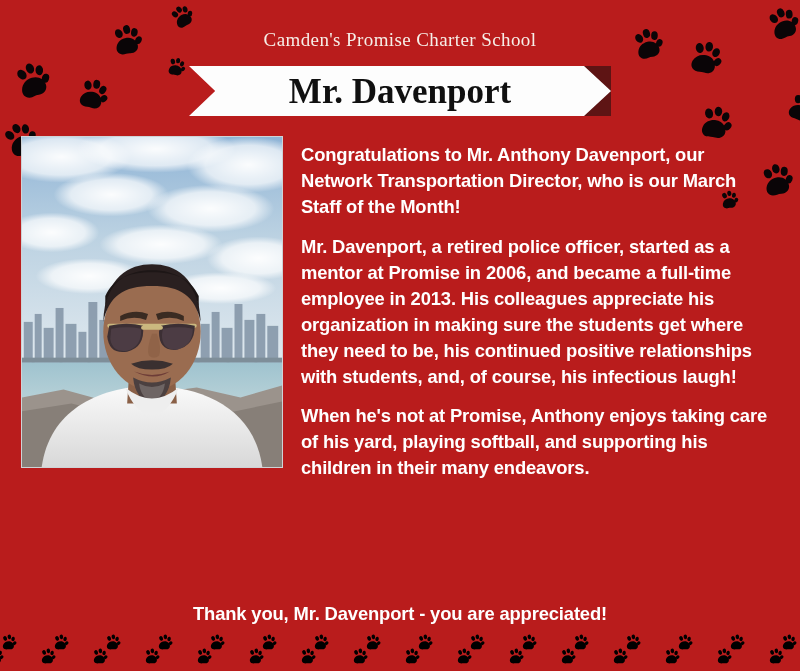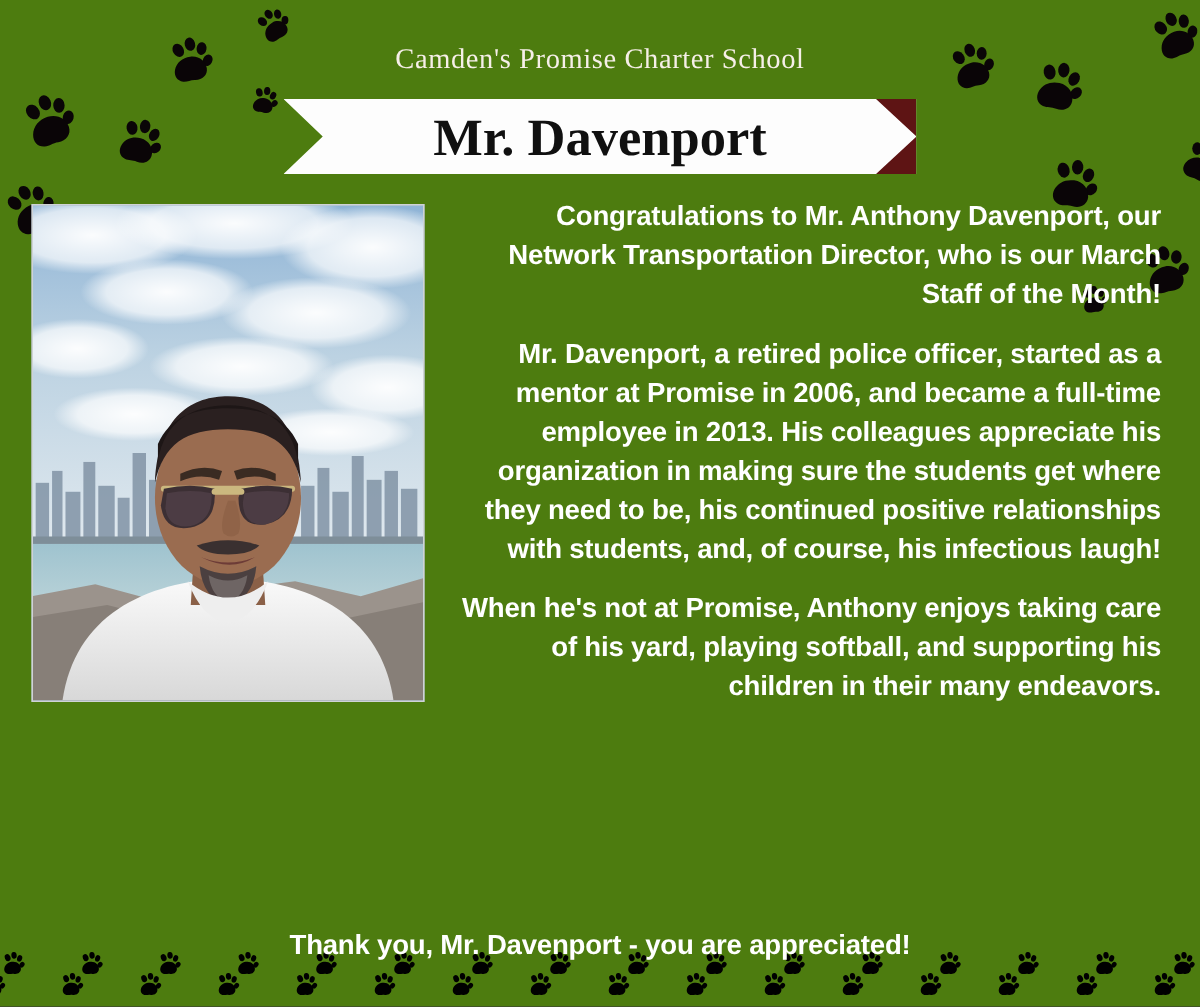--- a/index.html
+++ b/index.html
@@ -6,21 +6,21 @@
   html, body {
     margin: 0;
     padding: 0;
     background: #3a3a3a;
   }
   #flyer {
     position: relative;
     width: 800px;
     height: 671px;
     overflow: hidden;
-    background: #4d7c0f;
+    background: #b91c1c;
     font-family: "Liberation Sans", sans-serif;
     -webkit-font-smoothing: antialiased;
   }
   
   .paw-layer {
     position: absolute;
     inset: 0;
     pointer-events: none;
     z-index: 1;
   }
@@ -120,31 +120,31 @@
 
   .copy {
     overflow: hidden;
     padding-right: 8px;
   }
   .para {
     color: #ffffff;
     font-weight: bold;
     font-size: 18.4px;
     line-height: 1.41;
-    text-align: right;
-    margin: 0 0 14px 0;
+    text-align: left;
+    margin: 11px 0 14px 0;
     letter-spacing: -0.15px;
   }
   .para:last-child { margin-bottom: 0; }
 
   .closing {
     position: absolute;
     left: 0;
     right: 0;
-    bottom: 28px;
+    bottom: 44px;
     z-index: 3;
     text-align: center;
     color: #ffffff;
     font-weight: bold;
     font-size: 18.4px;
     line-height: 1.4;
     letter-spacing: -0.15px;
   }
   
   .paw-border {

